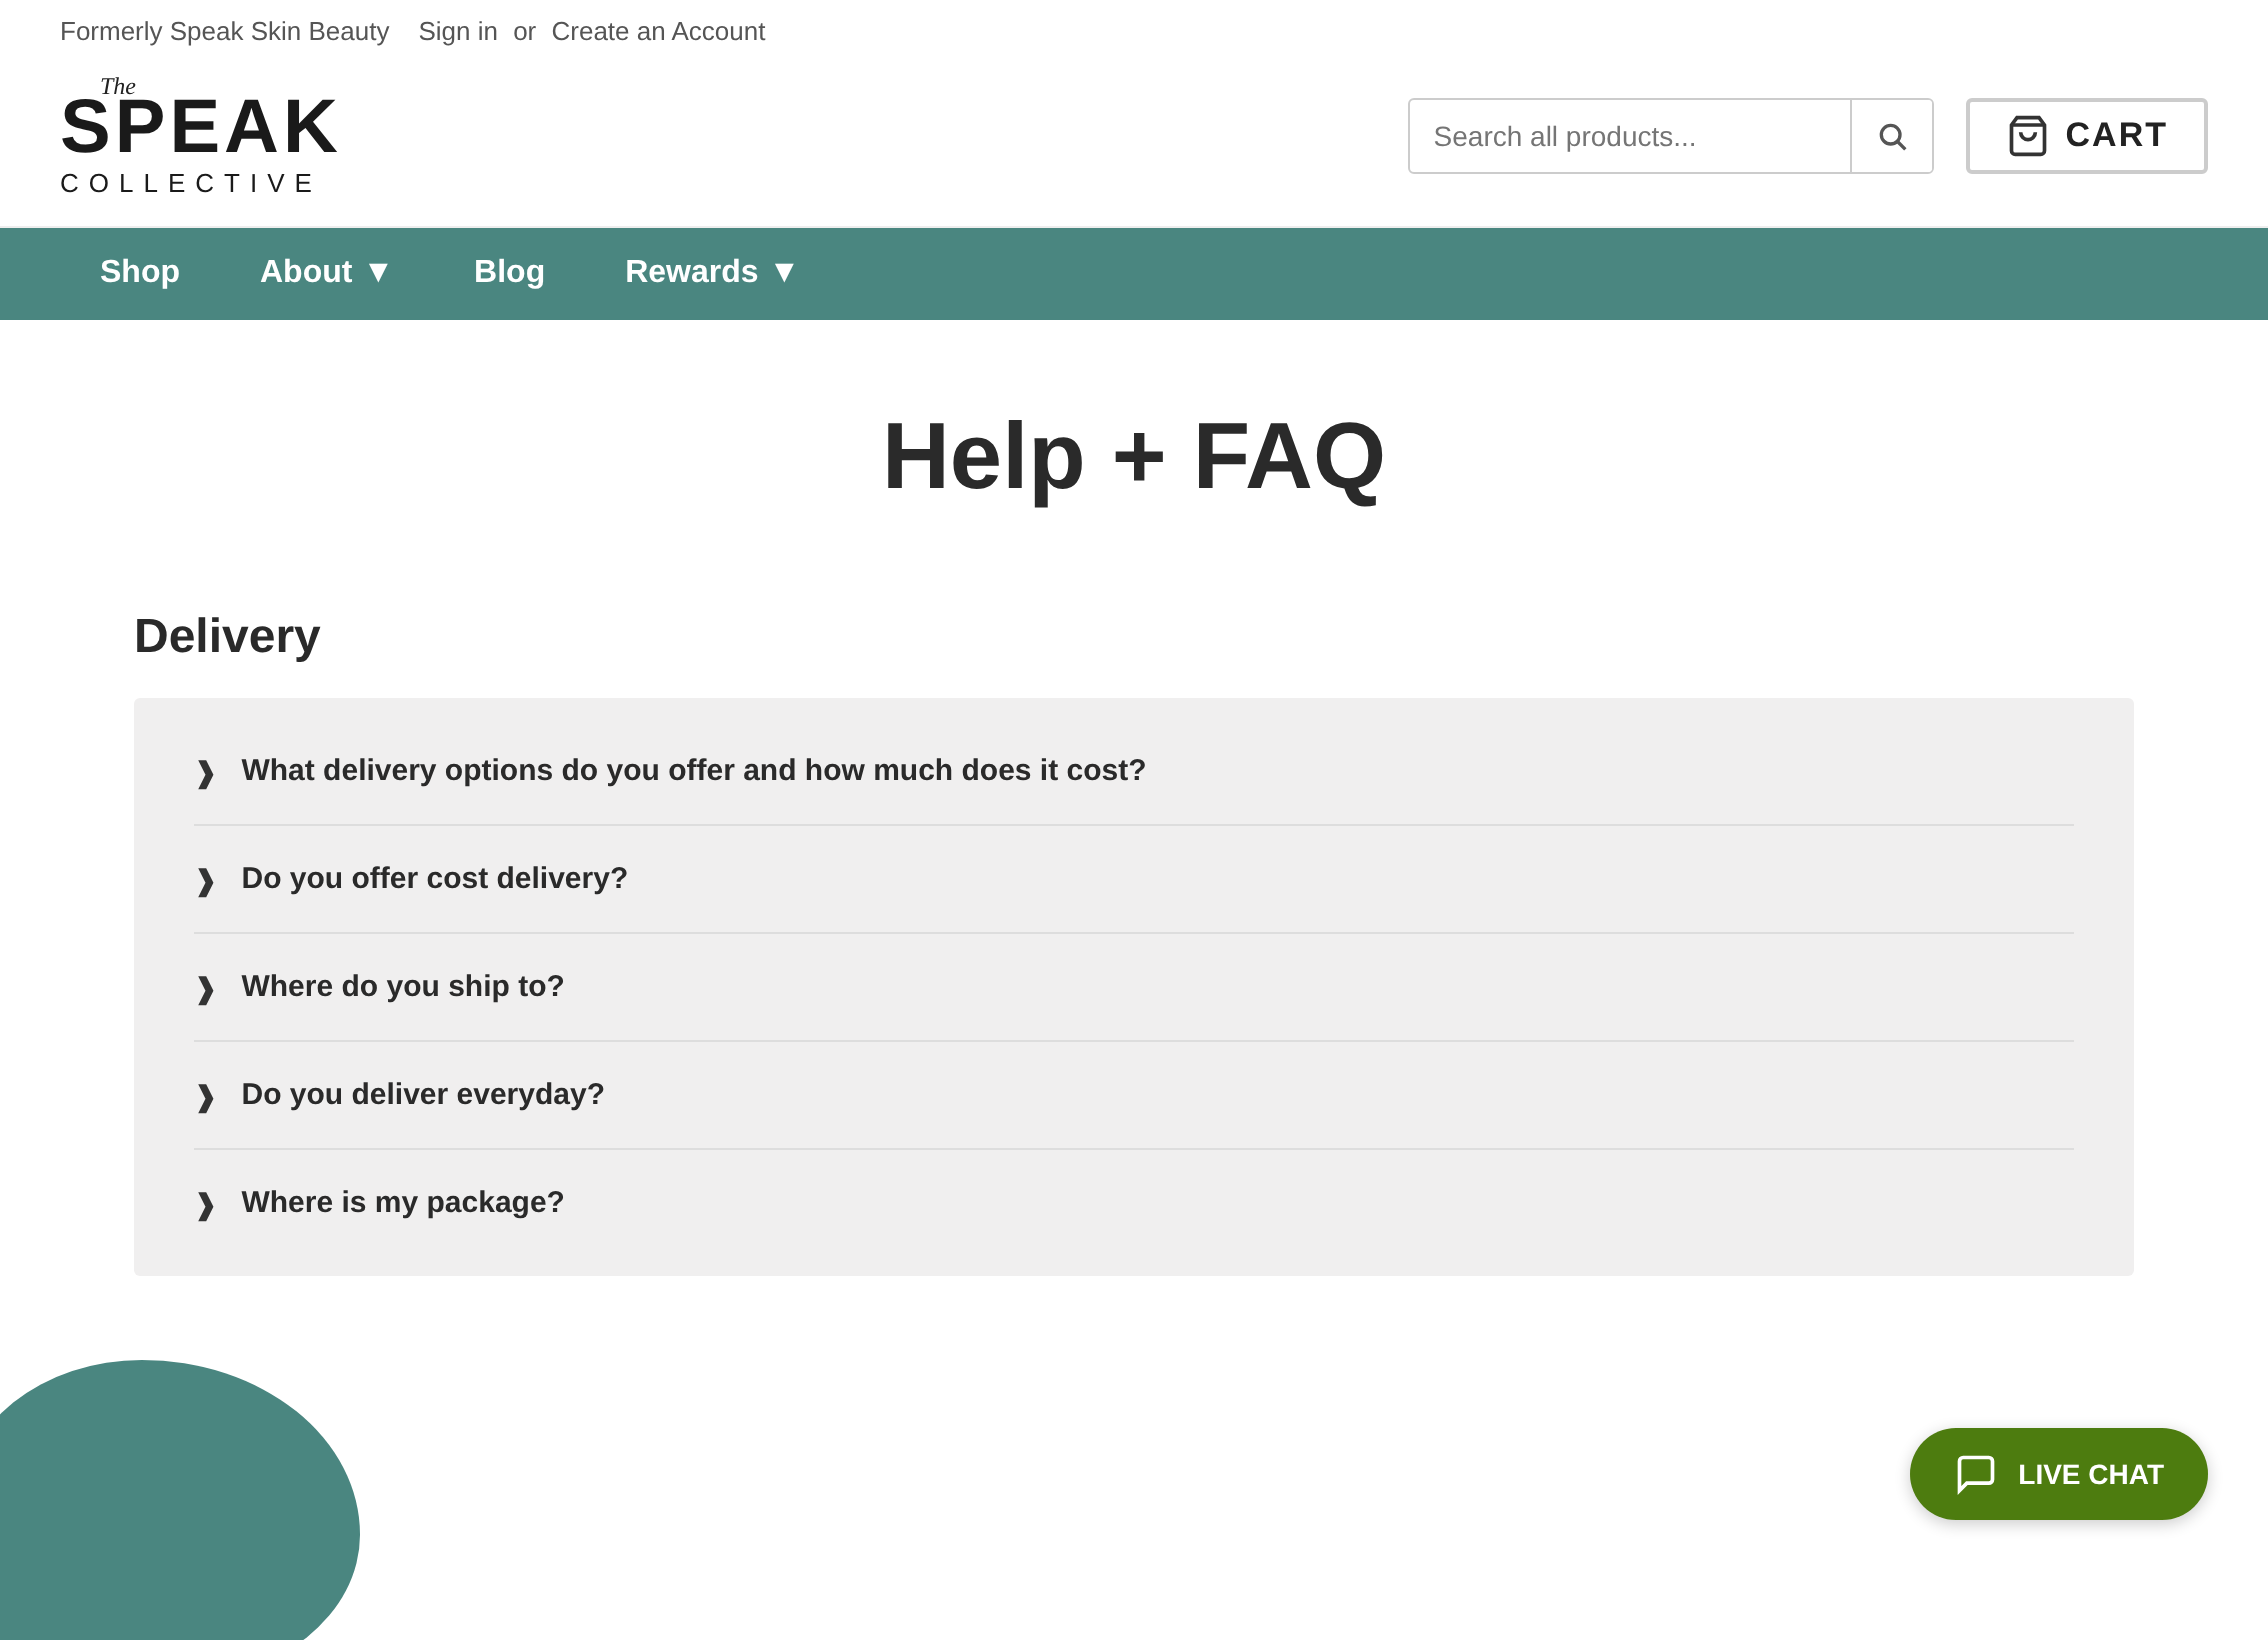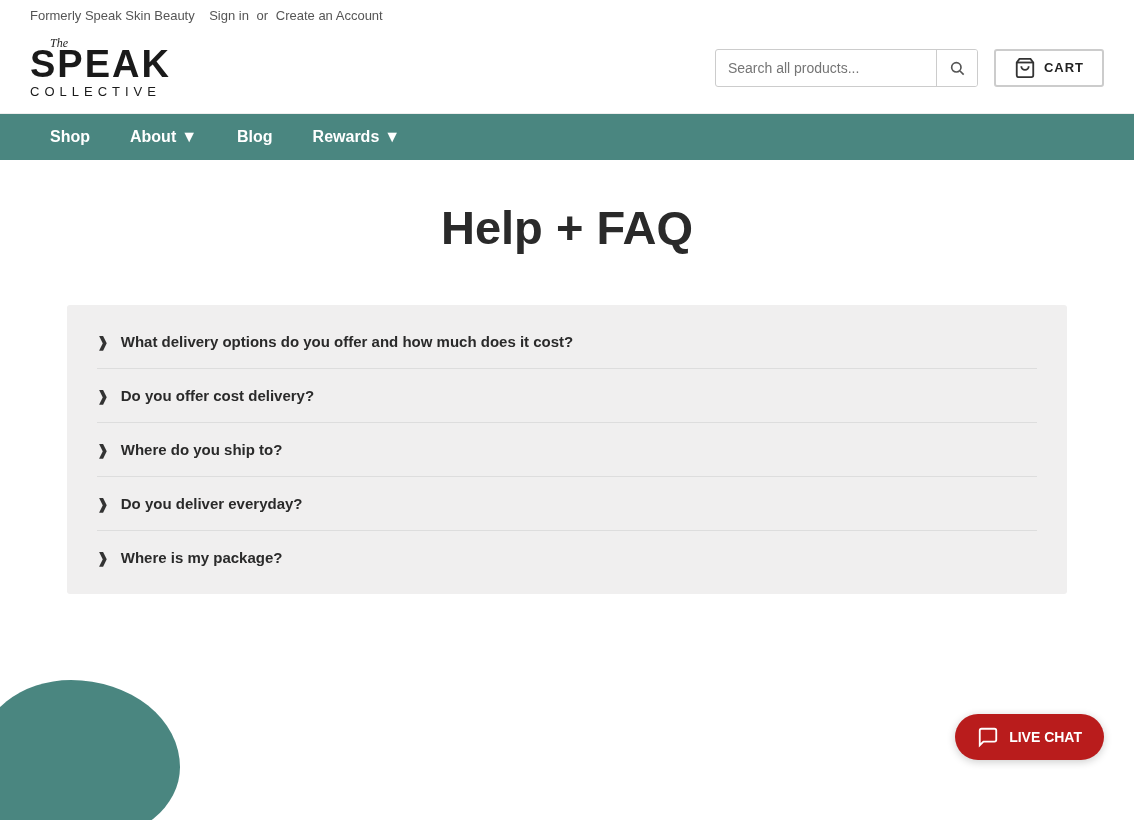--- a/index.html
+++ b/index.html
@@ -81,21 +81,21 @@
     }
     .cart-btn {
       display: flex;
       align-items: center;
       gap: 8px;
       border: 2px solid #ccc;
       border-radius: 3px;
       padding: 6px 18px;
       background: #fff;
       cursor: pointer;
-      font-size: 13px;
+      font-size: 17px;
       font-weight: 700;
       letter-spacing: 1px;
       color: #222;
     }
 
     
     .navbar {
       background-color: #4a8680;
       padding: 0 30px;
       display: flex;
@@ -169,21 +169,21 @@
       border-radius: 50% 60% 50% 40%;
       z-index: 0;
       pointer-events: none;
     }
 
     
     .live-chat-btn {
       position: fixed;
       bottom: 60px;
       right: 30px;
-      background: #b91c1c;
+      background: #4d7c0f;
       color: #fff;
       border: none;
       border-radius: 50px;
       padding: 12px 22px;
       font-size: 14px;
       font-weight: 600;
       cursor: pointer;
       display: flex;
       align-items: center;
       gap: 10px;
@@ -247,20 +247,21 @@
   <a class="nav-item">
     <span>Rewards</span>
     <span>▼</span>
   </a>
 </nav>
 
 <div class="main">
   <h1 class="page-title">Help + FAQ</h1>
 
   <div>
+    <h2 class="section-title">Delivery</h2>
     <div class="faq-container">
       <div class="faq-item">
         <span class="faq-chevron">❱</span>
         <span class="faq-question">What delivery options do you offer and how much does it cost?</span>
       </div>
       <div class="faq-item">
         <span class="faq-chevron">❱</span>
         <span class="faq-question">Do you offer cost delivery?</span>
       </div>
       <div class="faq-item">

